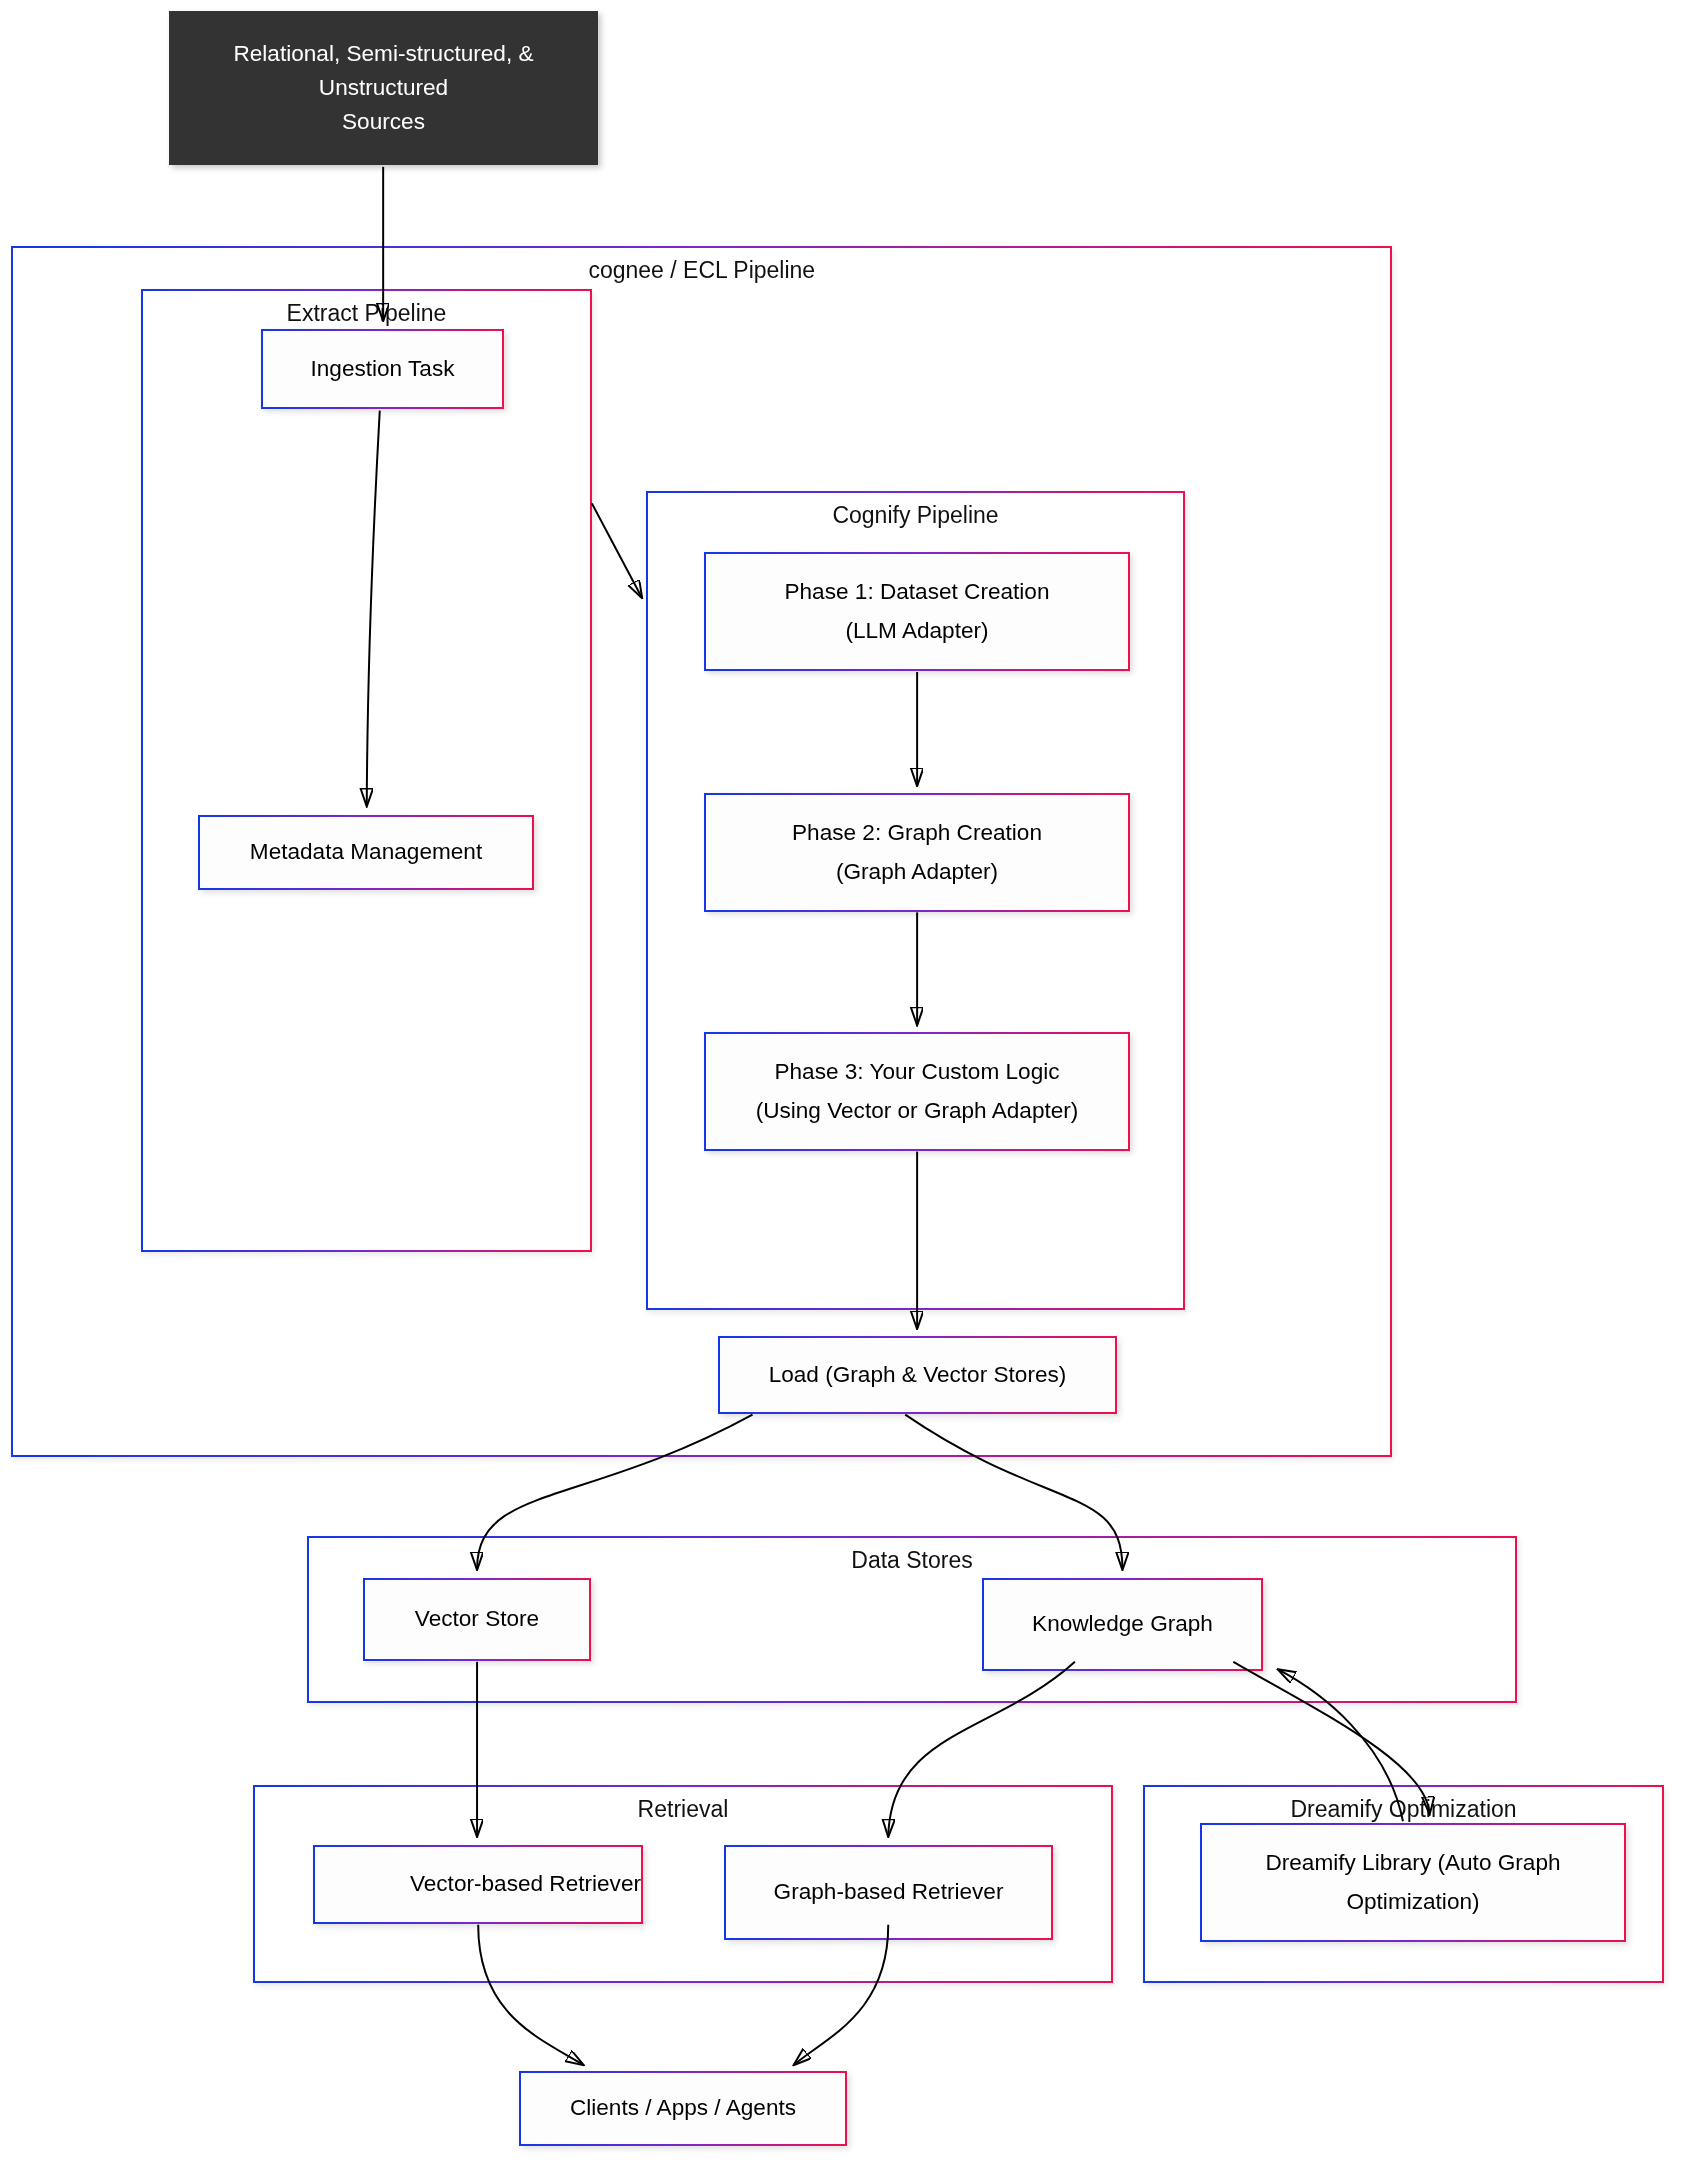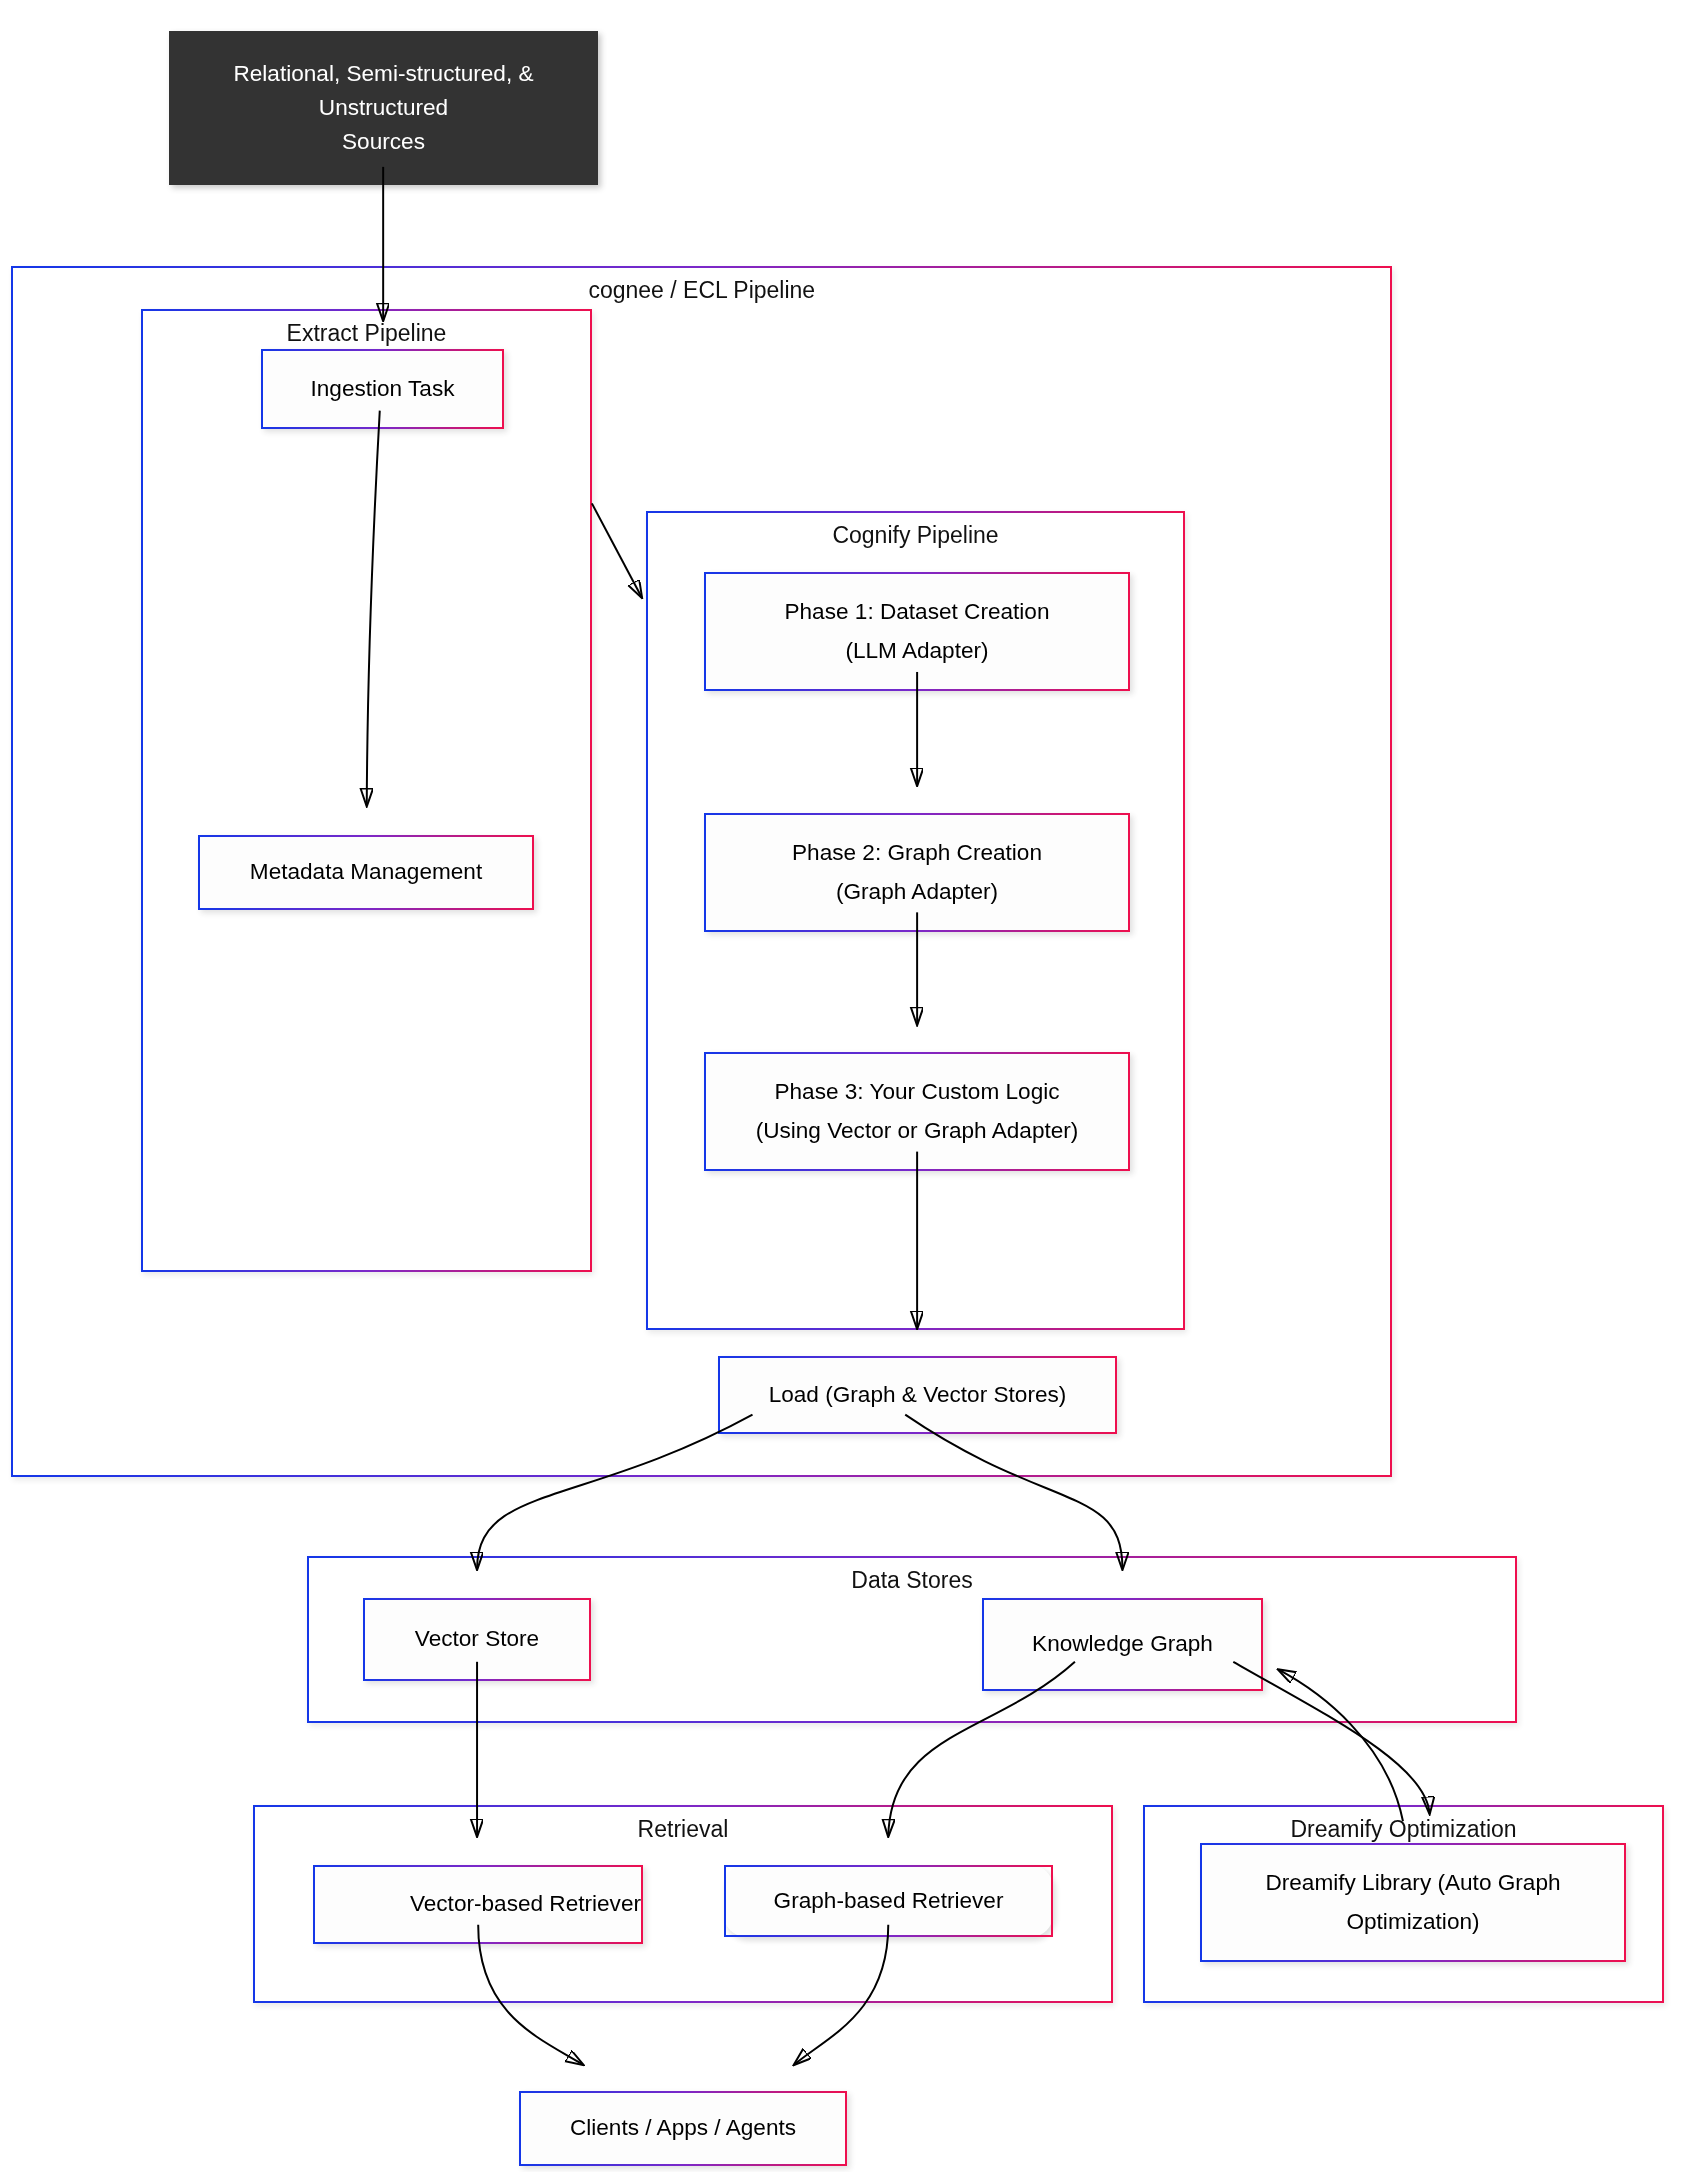--- a/index.html
+++ b/index.html
@@ -40,21 +40,21 @@
   .node.dark{
     background:#333333;color:#ffffff;
     border:none;
     box-shadow:2.8px 3.4px 5.7px rgba(40,40,40,0.25);
     line-height:1.52;
   }
   .edges{
     position:absolute;left:0;top:0;width:1703px;height:2172px;
     z-index:20;pointer-events:none;
   }
-  .node,.cbox{z-index:5;margin-top:20px;}
+  .node,.cbox{z-index:5;}
   .cbox{z-index:2;}
   .edges path{fill:none;stroke:#000000;stroke-width:3.5px;}
 </style>
 </head>
 <body>
 
 <div class="canvas">
 
   <div class="cbox" style="left:11.3px;top:246px;width:1381px;height:1211px;">
     <div class="cbox-label">cognee / ECL Pipeline</div>
@@ -118,21 +118,21 @@
   </div>
 
   <div class="node" style="left:982px;top:1578px;width:281px;height:93px;">
     <div>Knowledge Graph</div>
   </div>
 
   <div class="node" style="left:313px;top:1845px;width:330px;height:79px;align-items:flex-end;">
     <div>Vector-based Retriever</div>
   </div>
 
-  <div class="node" style="left:724px;top:1845px;width:329px;height:72px;border-radius:22px;">
+  <div class="node" style="left:724px;top:1845px;width:329px;height:95px;">
     <div>Graph-based Retriever</div>
   </div>
 
   <div class="node" style="left:1200px;top:1823px;width:426px;height:119px;">
     <div>Dreamify Library (Auto Graph</div>
     <div>Optimization)</div>
   </div>
 
   <div class="node" style="left:519px;top:2071px;width:328px;height:75px;">
     <div>Clients / Apps / Agents</div>

